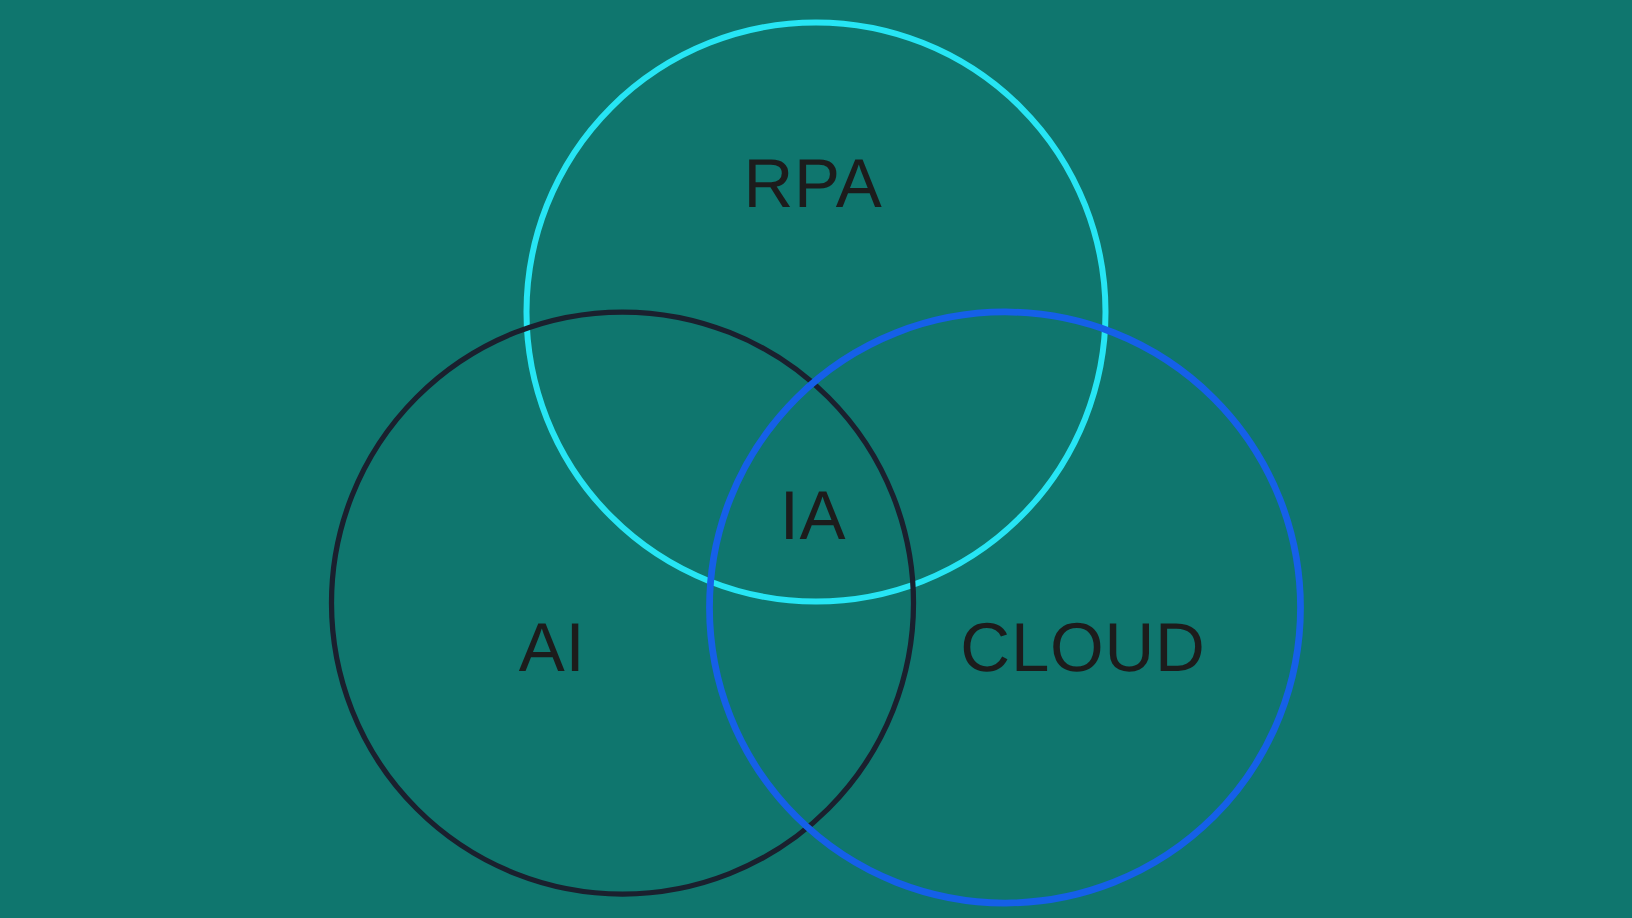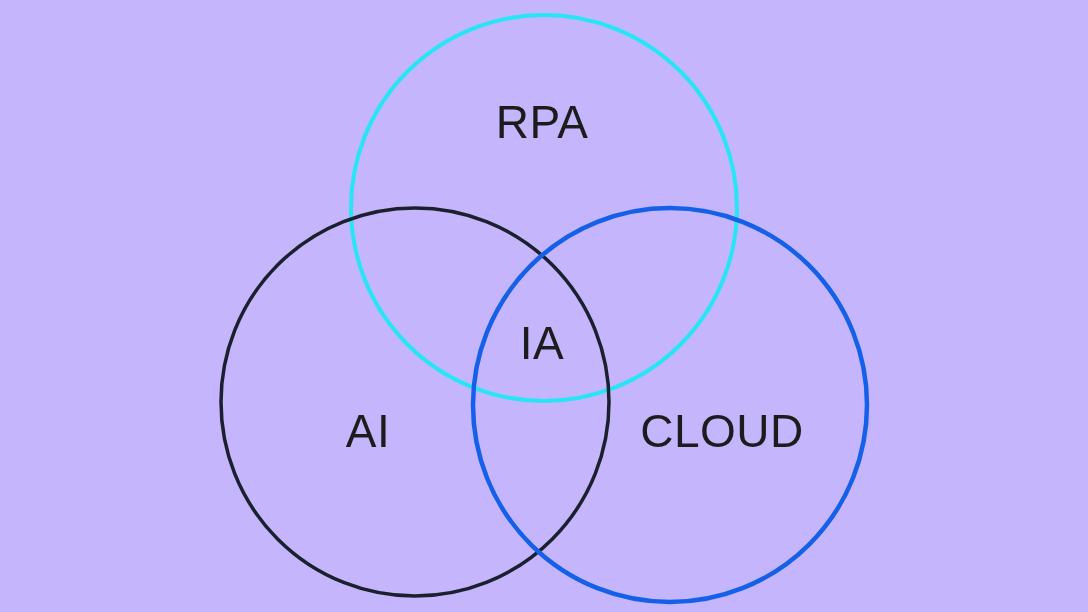--- a/index.html
+++ b/index.html
@@ -4,21 +4,21 @@
 <style>
   html, body {
     margin: 0;
     padding: 0;
     background: #ffffff;
   }
   .canvas {
     position: relative;
     width: 1088px;
     height: 612px;
-    background: #c4b5fd;
+    background: #0f766e;
     overflow: hidden;
   }
   svg.venn {
     display: block;
     width: 1088px;
     height: 612px;
   }
   circle.set-circle {
     fill: none;
   }

